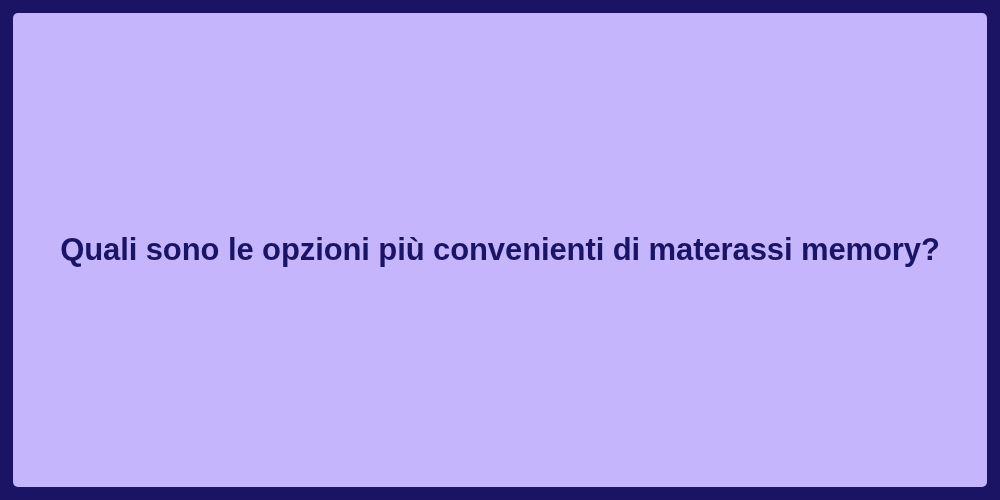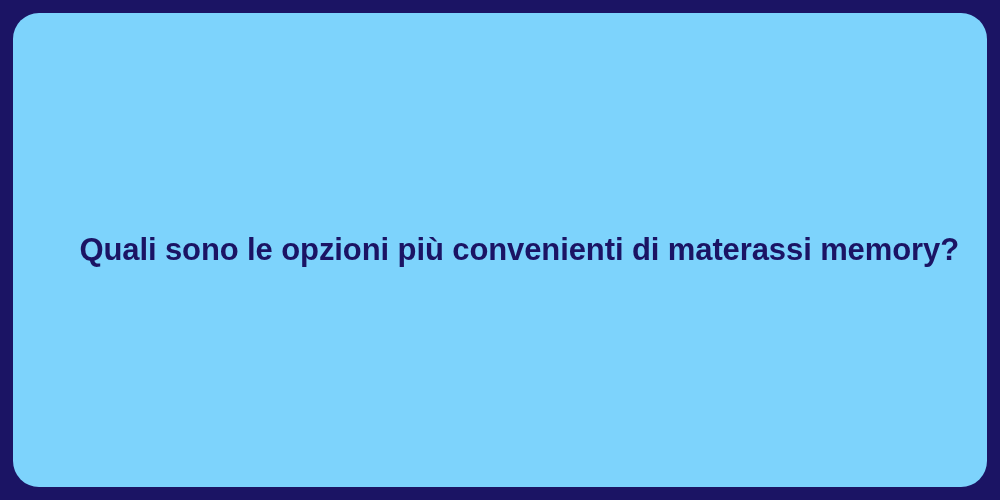--- a/index.html
+++ b/index.html
@@ -24,25 +24,25 @@
     justify-content: stretch;
   }
 
   .card-inner {
     box-sizing: border-box;
     position: absolute;
     left: 13px;
     top: 13px;
     right: 13px;
     bottom: 13px;
-    background: #7dd3fc;
-    border-radius: 26px;
+    background: #c4b5fd;
+    border-radius: 5px;
     display: flex;
     align-items: center;
-    justify-content: flex-end;
+    justify-content: center;
     text-align: center;
     padding: 0 28px;
   }
 
   .headline {
     margin: 0;
     font-family: "Liberation Sans", sans-serif;
     font-size: 31px;
     font-weight: bold;
     line-height: 1.28;

